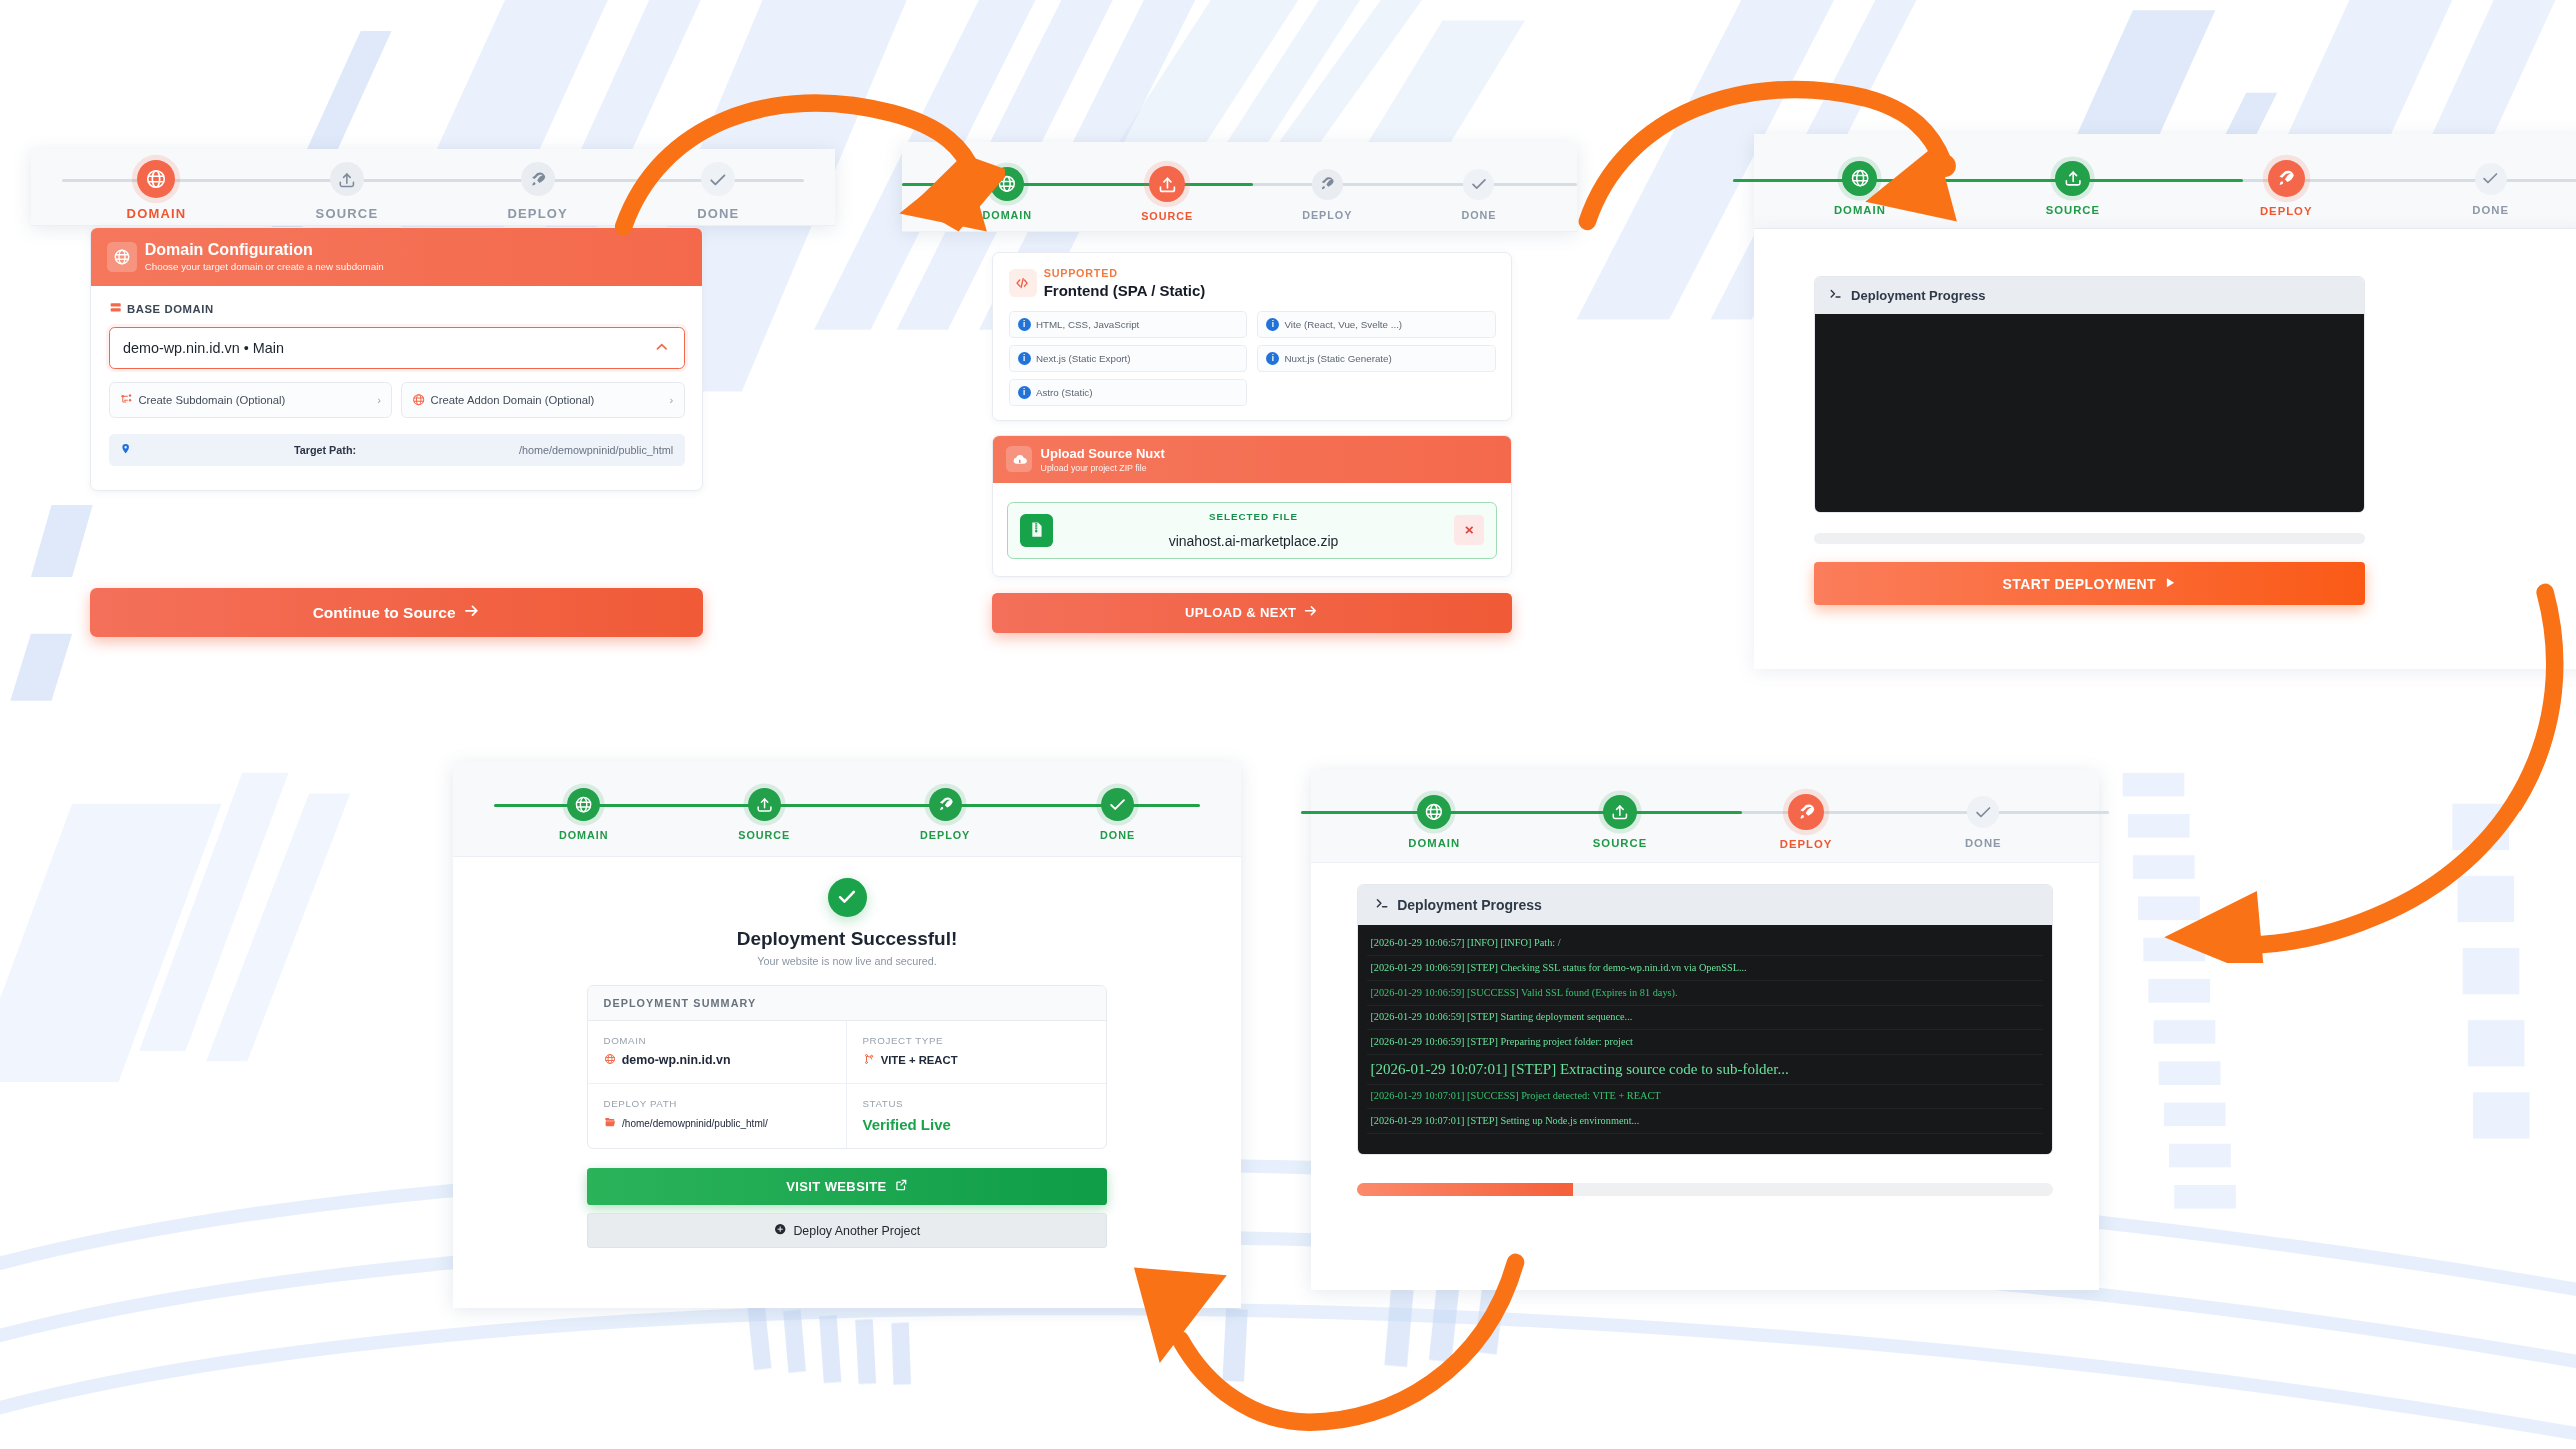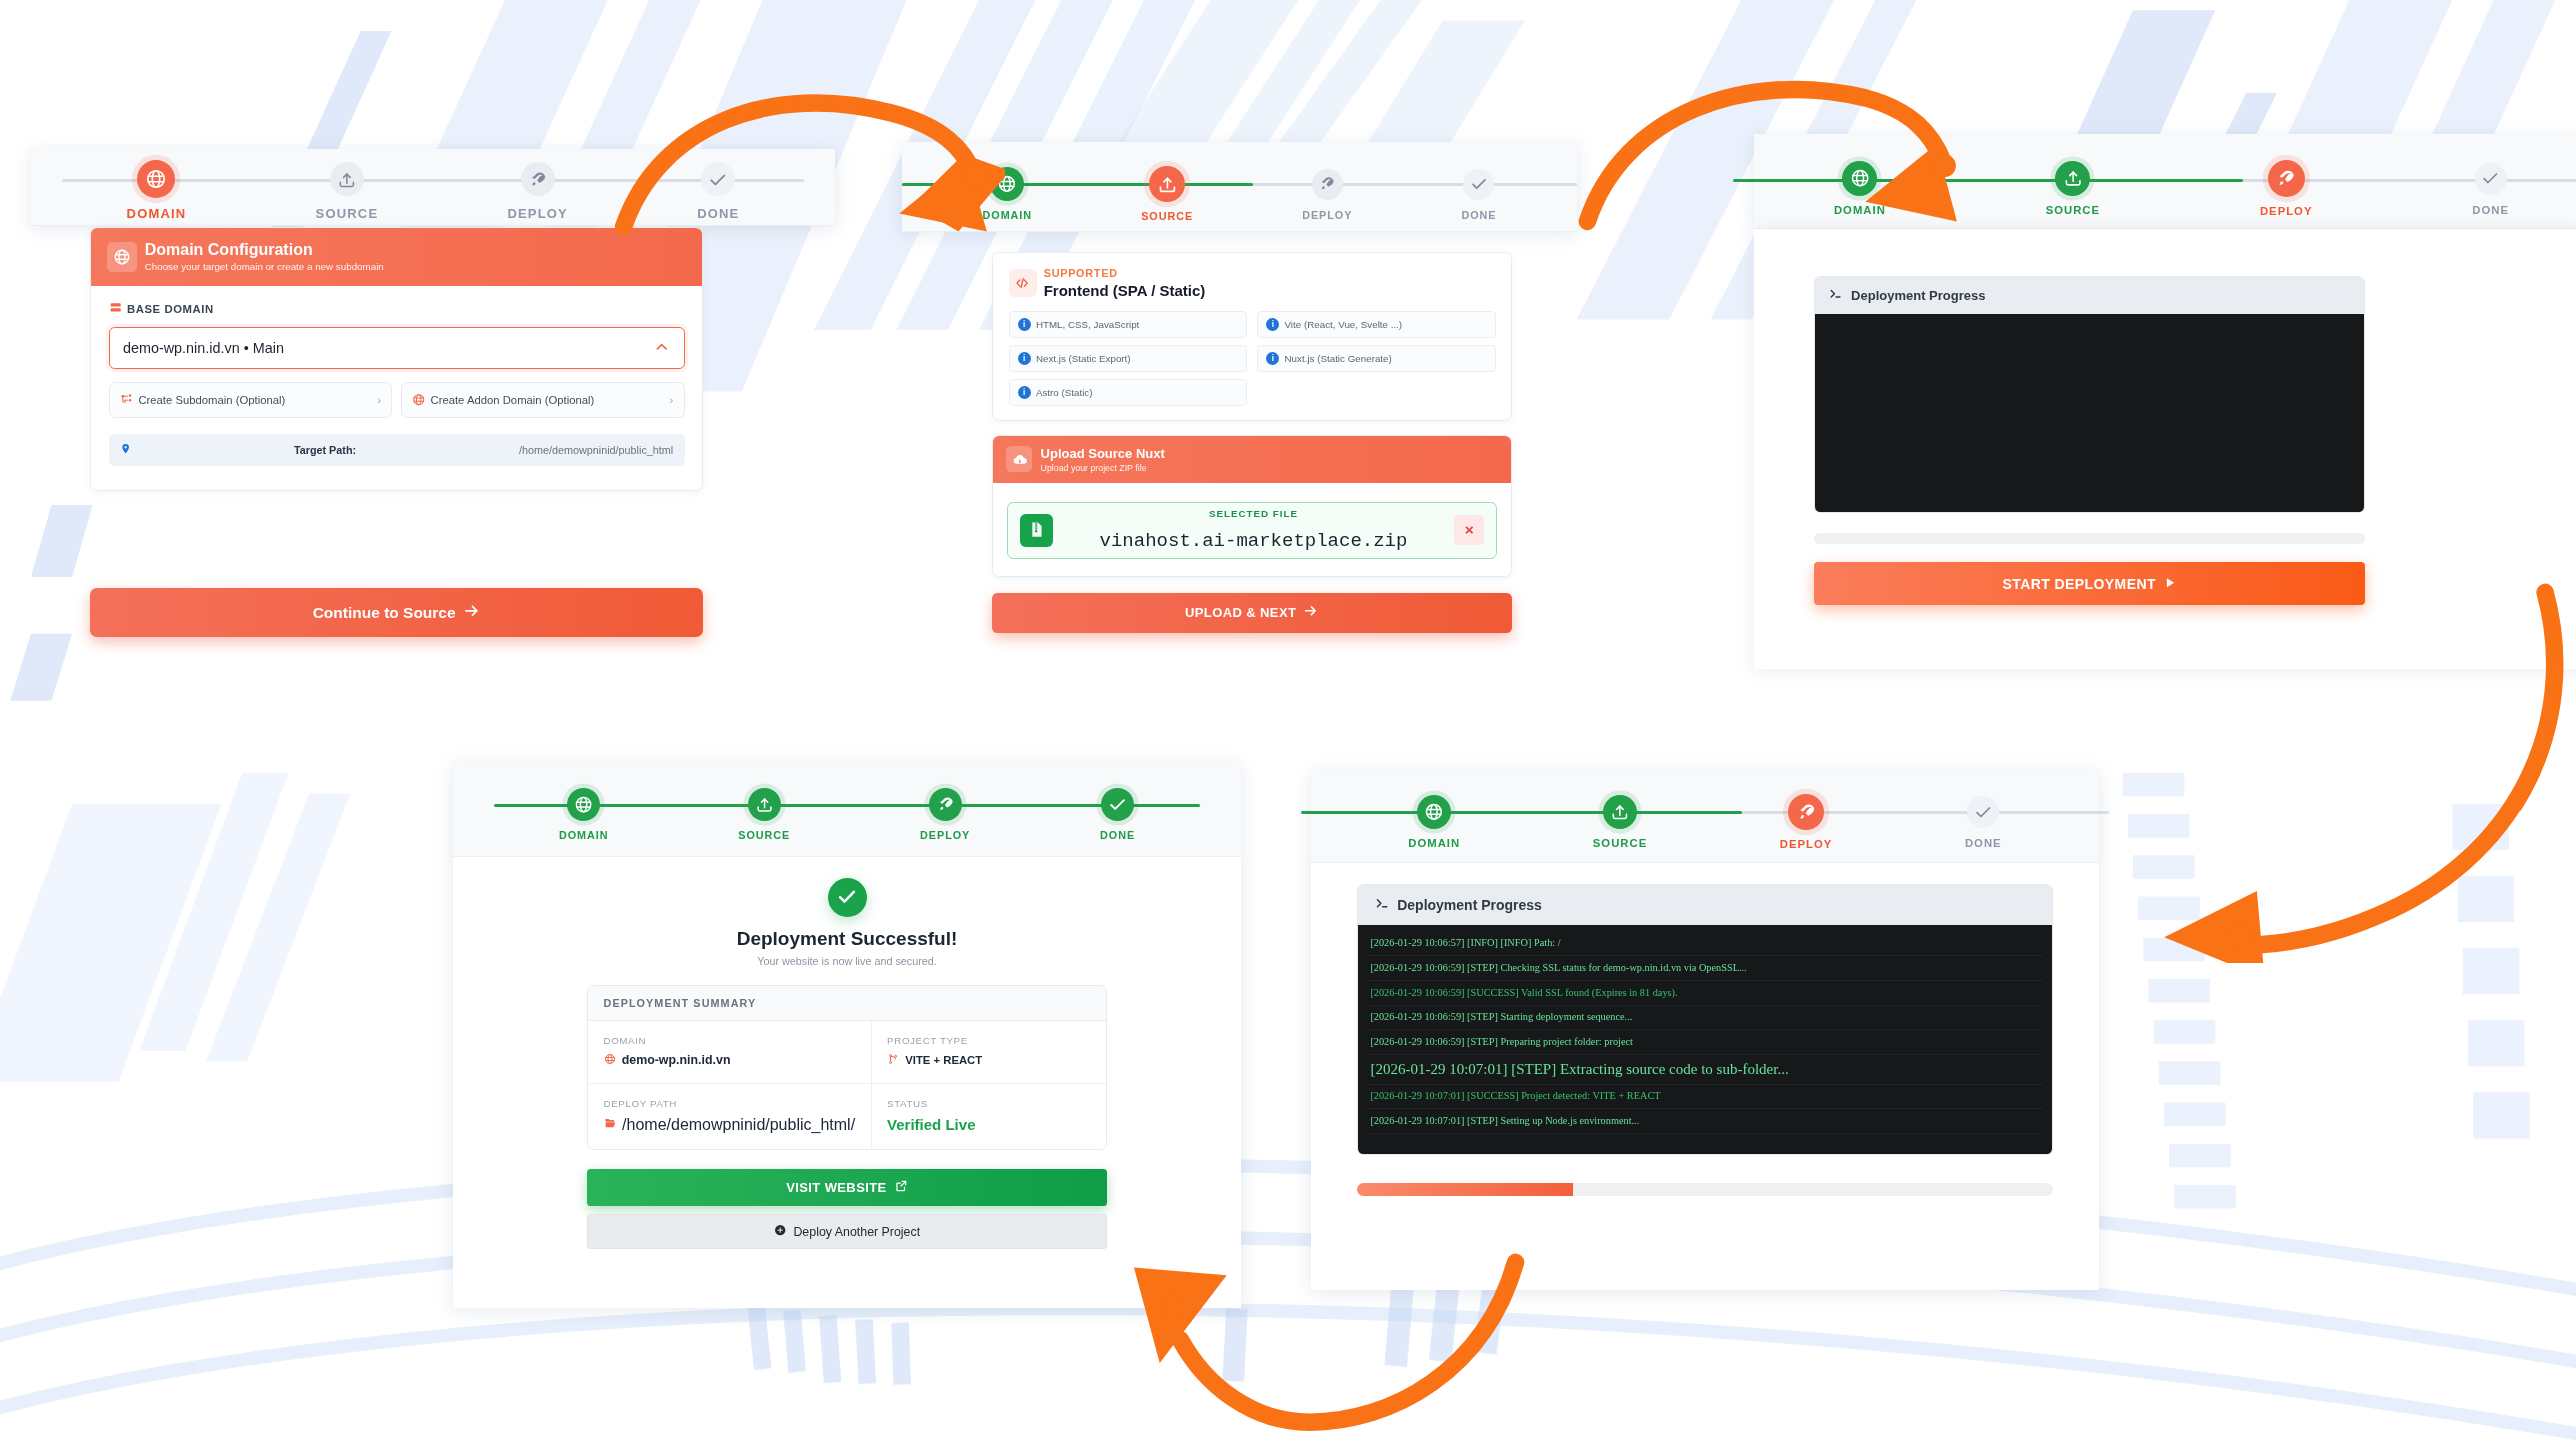--- a/index.html
+++ b/index.html
@@ -456,21 +456,21 @@
           <svg viewBox="0 0 24 24" fill="#fff">
               <path d="M6 2h8l5 5v15H6z" opacity=".95"></path>
               <rect x="10" y="3" width="3" height="2" fill="#16a34a"></rect>
               <rect x="10" y="6" width="3" height="2" fill="#16a34a"></rect>
               <rect x="10" y="9" width="3" height="2" fill="#16a34a"></rect>
               <rect x="10" y="12" width="3" height="4" rx="1.2" fill="#16a34a"></rect>
             </svg>
         </div>
         <div class="filemid">
           <div class="fl-kicker" style="font-size:9.8px;">SELECTED FILE</div>
-          <div class="fl-name" style="font-size:19px;margin-top:11px;font-family:Liberation Mono, monospace;">vinahost.ai-marketplace.zip</div>
+          <div class="fl-name" style="font-size:14px;margin-top:11px;">vinahost.ai-marketplace.zip</div>
         </div>
         <div class="xbtn" style="width:30px;height:30px;font-size:15.5px;">
           <span>×</span>
         </div>
       </div>
     </div>
   </div>
 
   <button class="cta orange" style="margin-top:15.5px;height:40px;font-size:13px;letter-spacing:.03em;border-radius:5.2px;">
     <span>UPLOAD &amp; NEXT</span>
@@ -637,21 +637,21 @@
                   <circle cx="17" cy="6.5" r="2"></circle>
                   <circle cx="7" cy="19" r="2"></circle>
                   <path d="M7 7v10M9 7c6 .5 8 2 8 5"></path>
                 </svg>
             </span>
             <span>VITE + REACT</span>
           </div>
         </div>
         <div class="sumcell" style="padding:13.4px 15.5px 15.5px 15.5px;">
           <div class="sum-k" style="font-size:9.8px;">DEPLOY PATH</div>
-          <div class="sum-v plain" style="font-size:16px;margin-top:7.2px;">
+          <div class="sum-v plain" style="font-size:10px;margin-top:7.2px;">
             <span>
               <svg width="12.4" height="12.4" viewBox="0 0 24 24" fill="#f4674a">
                   <path d="M2 6a2 2 0 0 1 2-2h5l2 2h7a2 2 0 0 1 2 2v1H4z"></path>
                   <path d="M3.2 10h18.4l-2.3 8.4a2 2 0 0 1-1.9 1.6H5a2 2 0 0 1-1.9-1.5z"></path>
                 </svg>
             </span>
             <span>/home/demowpninid/public_html/</span>
           </div>
         </div>
         <div class="sumcell" style="padding:13.4px 15.5px 15.5px 15.5px;">

